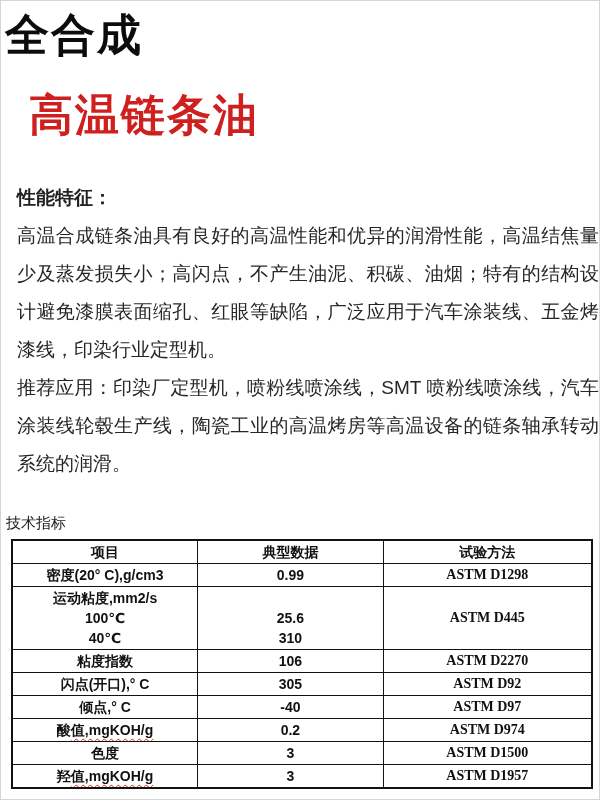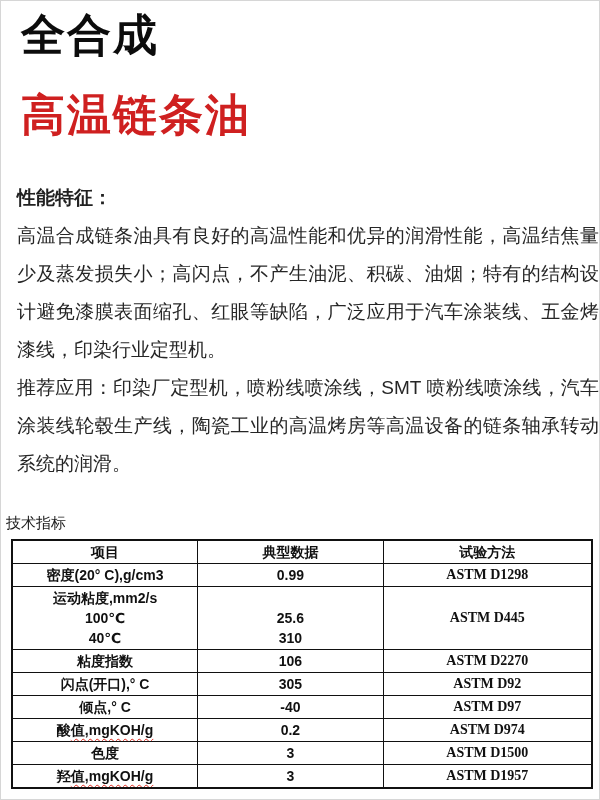--- a/index.html
+++ b/index.html
@@ -10,29 +10,29 @@
     margin: 0 auto;
     background: #ffffff;
     box-sizing: border-box;
     border: 1px solid #d6d6d6;
     overflow: hidden;
     font-family: "Liberation Sans", "DejaVu Sans", sans-serif;
     color: #212121;
   }
   .title-black {
     margin: 0;
-    padding: 8px 0 0 20px;
+    padding: 8px 0 0 4px;
     font-size: 44px;
     line-height: 52px;
     font-weight: 800;
     letter-spacing: 2px;
     color: #0c0c0c;
   }
   .title-red {
-    margin: 28px 0 0 0;
+    margin: 28px 0 0 8px;
     padding: 0 6px 0 20px;
     font-size: 44px;
     line-height: 52px;
     font-weight: 800;
     letter-spacing: 2px;
     
   }
   .features-heading {
     margin: 38px 16px 0 16px;
     font-size: 19px;

